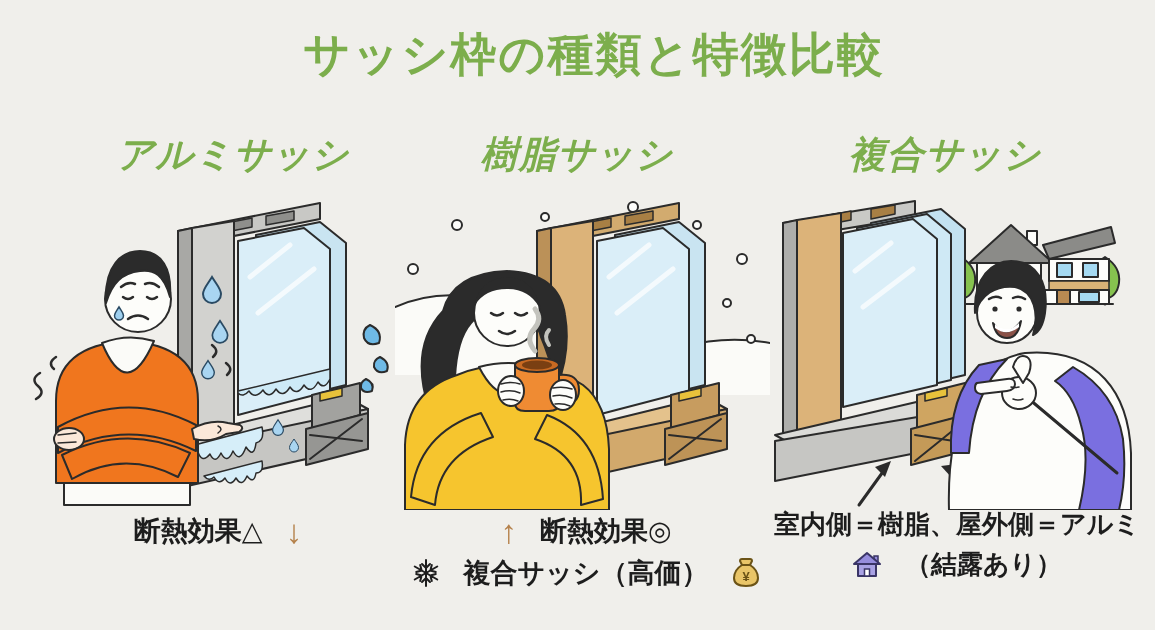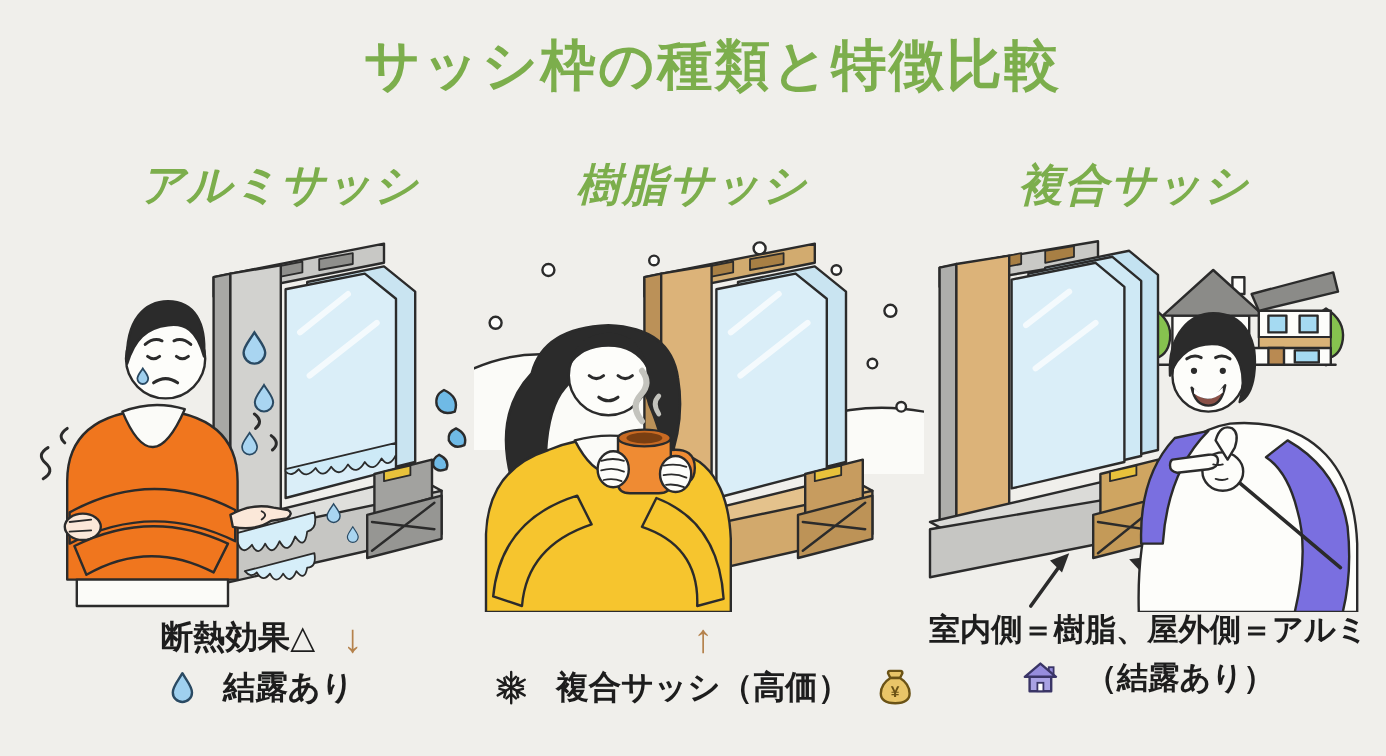--- a/index.html
+++ b/index.html
@@ -232,31 +232,26 @@
       <path class="ol" d="M 212,198 L 242,194 Q 250,193 250,199 Q 250,205 242,206 L 216,209 Q 210,208 210,203 Q 210,199 212,198 Z" fill="#fdfdfa"></path>
       <path class="thin" d="M 248,214 q 6,2 10,0 M 246,202 q 4,1 8,0" fill="none"></path>
     </g>
   </svg>
 
   <div class="notes" style="left:28px;top:510px;width:380px">
     <div class="note-line">
       <span>断熱効果△</span>
       <span class="trend-arrow">↓</span>
     </div>
-    <div class="note-line">
-      <svg class="note-icon" width="22" height="28" viewBox="0 0 22 28">
-        <path d="M 11,2 C 15,9 19,13 19,18 A 8,8 0 1 1 3,18 C 3,13 7,9 11,2 Z" fill="#9fd0ef" stroke="#2a4a63" stroke-width="2" stroke-linejoin="round"></path>
-      </svg>
-      <span>結露あり</span>
-    </div>
   </div>
 
   <div class="notes" style="left:396px;top:510px;width:380px">
     <div class="note-line">
       <span class="trend-arrow">↑</span>
+      <span>断熱効果◎</span>
     </div>
     <div class="note-line">
       <svg class="note-icon" width="30" height="30" viewBox="0 0 30 30">
         <g stroke="#1d1d1d" stroke-width="2" fill="none" stroke-linecap="round" stroke-linejoin="round">
           <path d="M15,2 L15,28 M11,6 L15,10 L19,6 M11,24 L15,20 L19,24"></path>
           <path transform="rotate(60 15 15)" d="M15,2 L15,28 M11,6 L15,10 L19,6 M11,24 L15,20 L19,24"></path>
           <path transform="rotate(120 15 15)" d="M15,2 L15,28 M11,6 L15,10 L19,6 M11,24 L15,20 L19,24"></path>
         </g>
       </svg>
       <span>複合サッシ（高価）</span>

